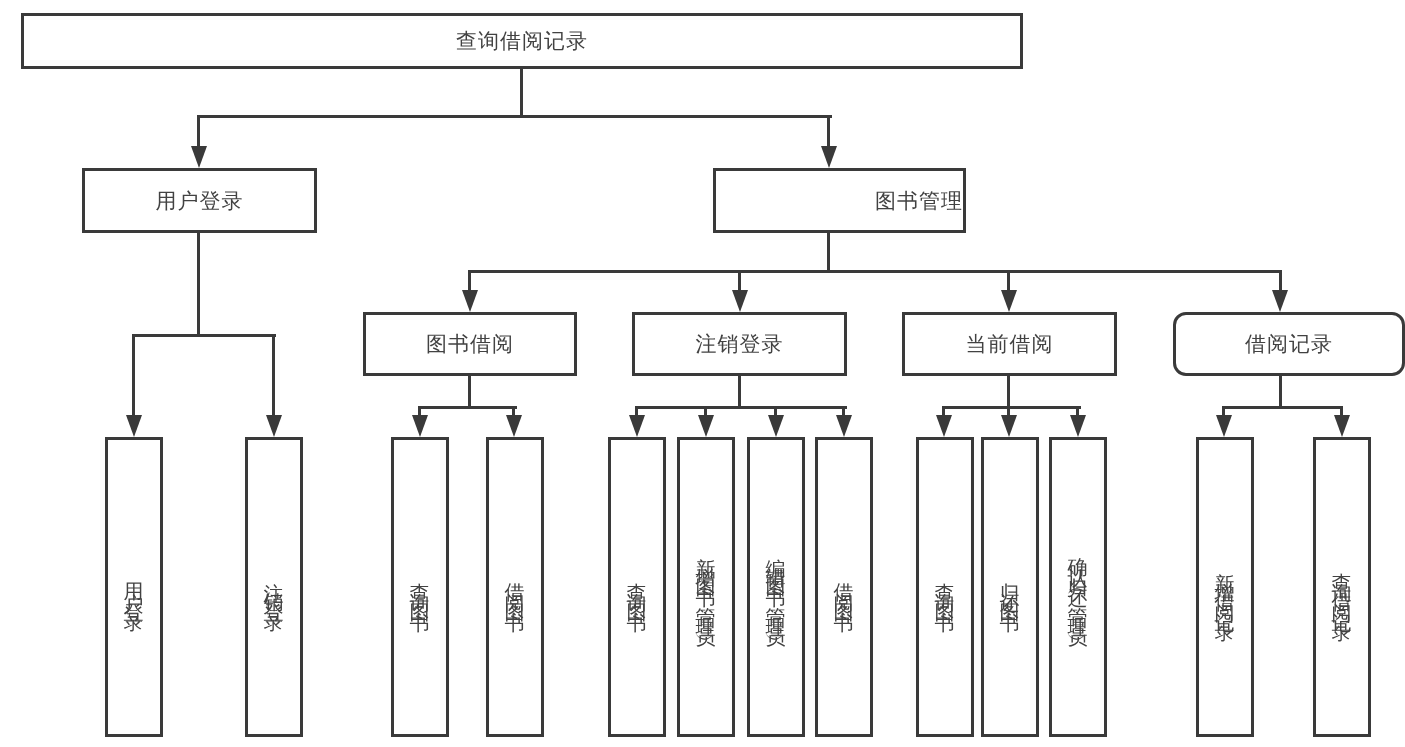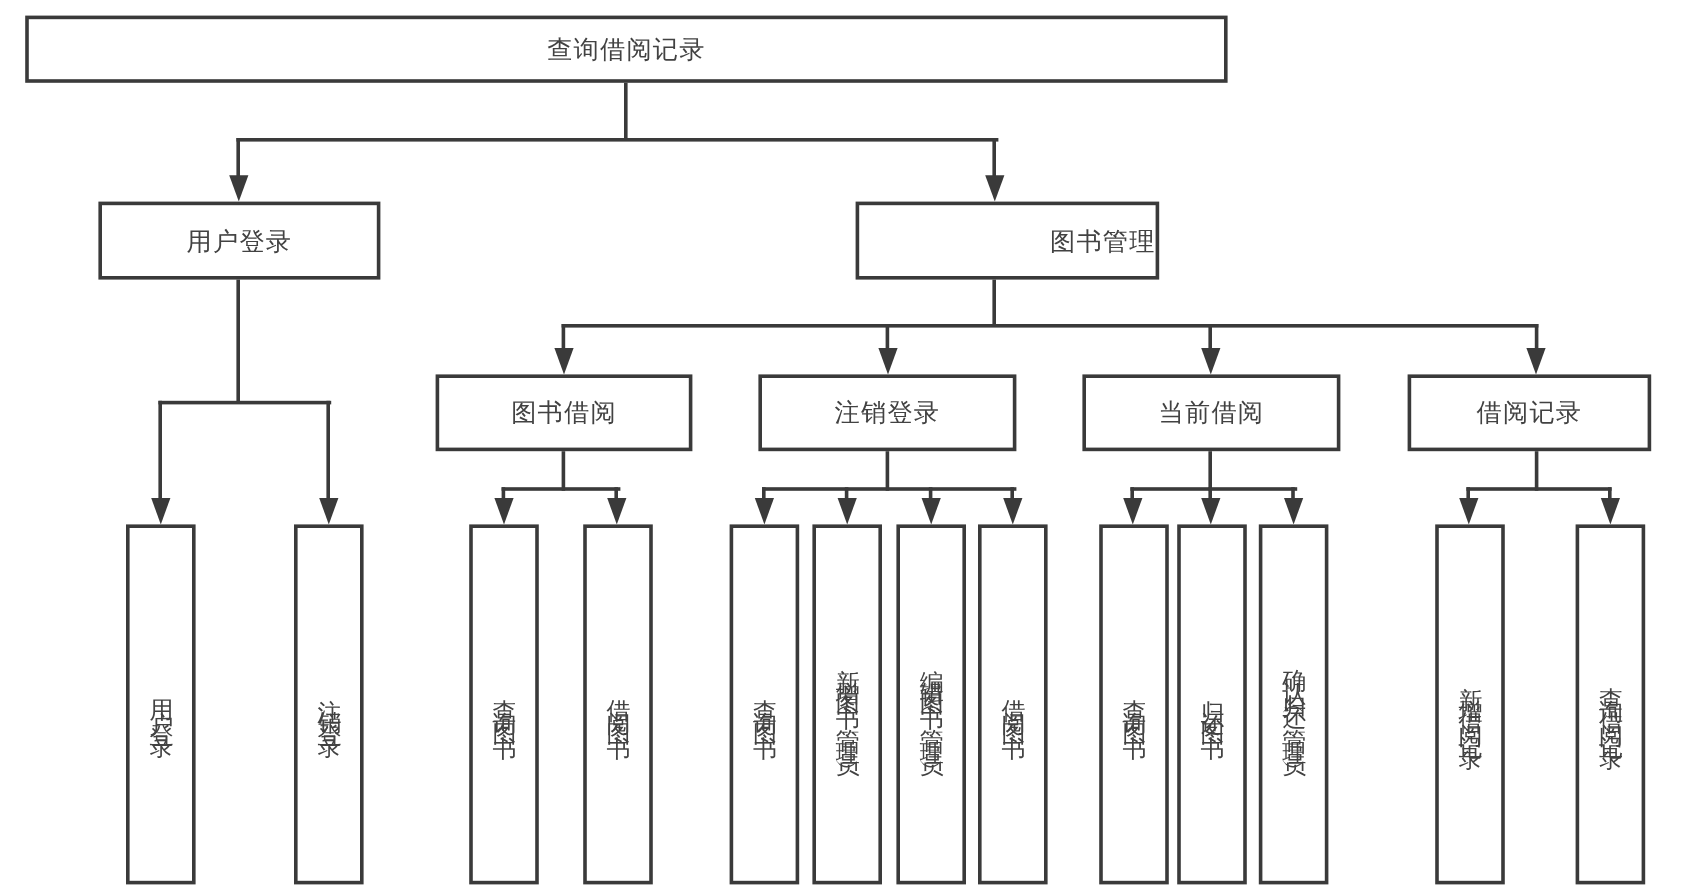--- a/index.html
+++ b/index.html
@@ -112,21 +112,21 @@
 
   <div class="box" style="left:363px;top:312px;width:214px;height:64px;">
     <span>图书借阅</span>
   </div>
   <div class="box" style="left:632px;top:312px;width:215px;height:64px;">
     <span>注销登录</span>
   </div>
   <div class="box" style="left:902px;top:312px;width:215px;height:64px;">
     <span>当前借阅</span>
   </div>
-  <div class="box" style="left:1173px;top:312px;width:203px;height:64px;">
+  <div class="box" style="left:1173px;top:312px;width:232px;height:64px;border-radius:13px;">
     <span>借阅记录</span>
   </div>
 
   <div class="vl" style="left:468px;top:376px;height:33px;"></div>
   <div class="hl" style="left:418px;top:406px;width:99px;"></div>
   <div class="vl" style="left:418px;top:406px;height:12px;"></div>
   <div class="ah" style="left:412px;top:415px;"></div>
   <div class="vl" style="left:512px;top:406px;height:12px;"></div>
   <div class="ah" style="left:506px;top:415px;"></div>
 

